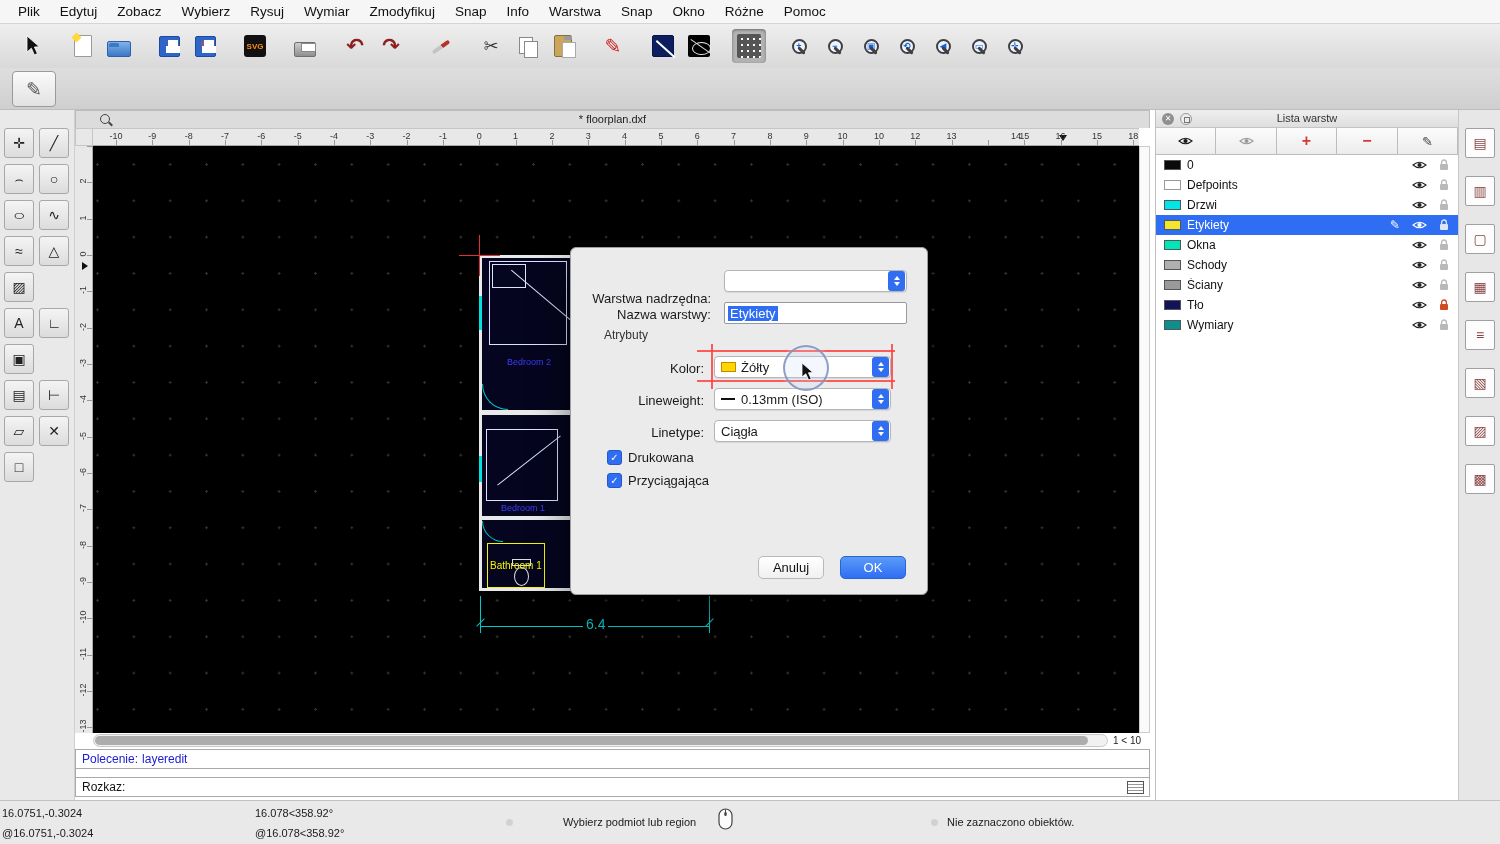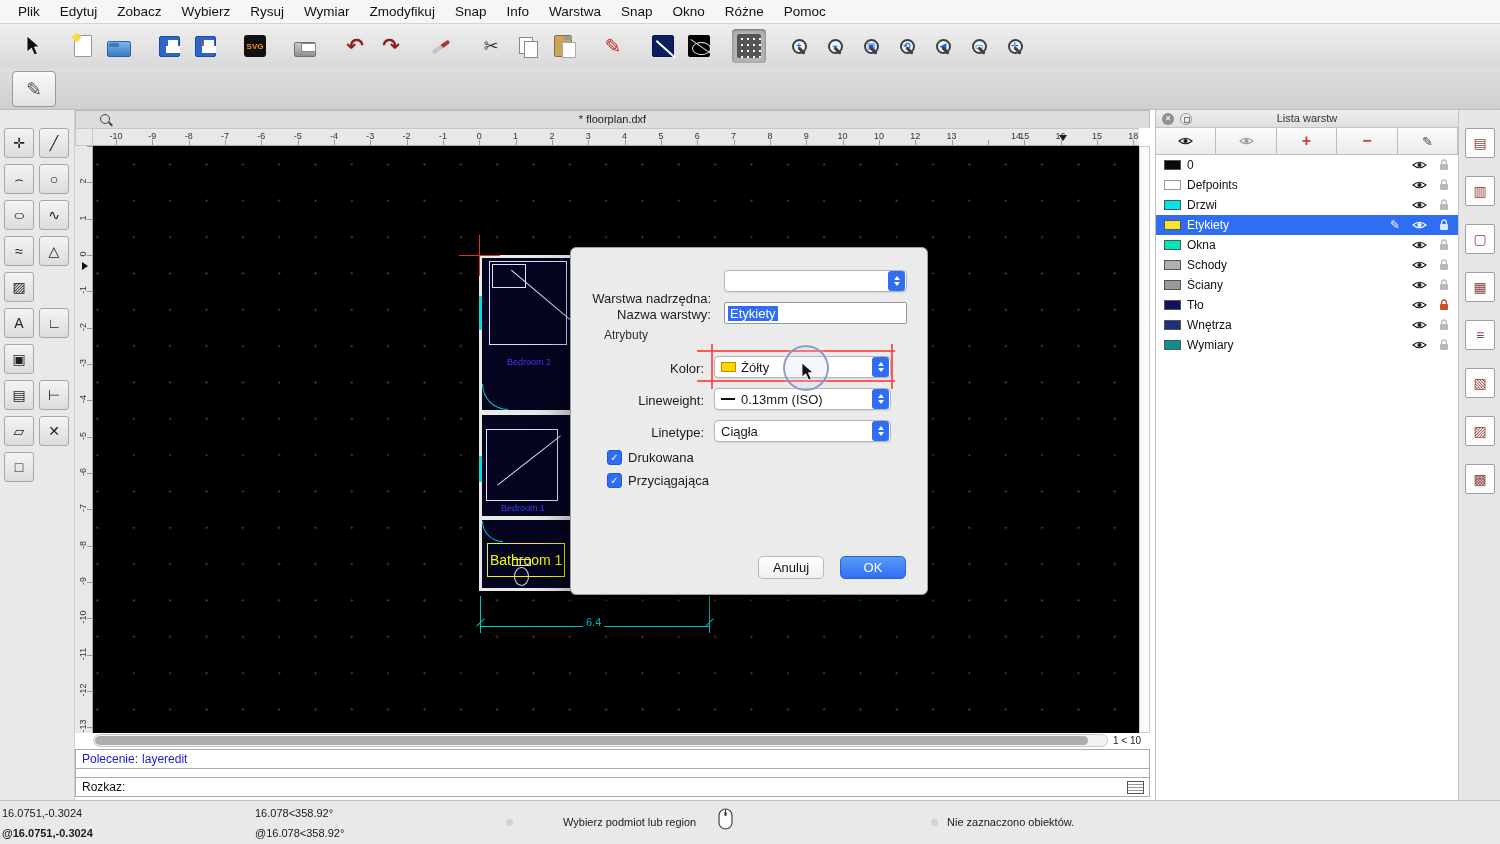--- a/index.html
+++ b/index.html
@@ -119,36 +119,36 @@
   .w-mid2{left:386px;top:370px;width:232px;height:4px;}
   .bed{border:1px solid #dde2ff;}
   .bed2{left:396px;top:115px;width:78px;height:84px;}
   .pillow2{left:399px;top:118px;width:34px;height:24px;border:1px solid #dde2ff;}
   .fold2{left:408px;top:152px;width:88px;height:1px;background:#dde2ff;transform:rotate(40deg);}
   .bed1{left:393px;top:283px;width:72px;height:72px;}
   .fold1{left:396px;top:314px;width:80px;height:1px;background:#dde2ff;transform:rotate(-38deg);}
   .room-label{font-size:9px;color:var(--label-blue);white-space:nowrap;}
   .lbl-bed2{left:414px;top:211px;}
   .lbl-bed1{left:408px;top:357px;}
-  .lbl-bath{left:394px;top:397px;font-size:14px;color:var(--label-yellow);border:1px solid var(--label-yellow);padding:8px 2px;white-space:nowrap;}
+  .lbl-bath{left:394px;top:397px;font-size:10px;color:var(--label-yellow);border:1px solid var(--label-yellow);padding:16px 2px;white-space:nowrap;}
   .toilet{left:421px;top:421px;width:15px;height:19px;border:1px solid #ddd;border-radius:50%;}
   .tank{left:419px;top:413px;width:19px;height:7px;border:1px solid #ddd;}
   .door-arc{border-left:1px solid var(--dim-cyan);border-bottom:1px solid var(--dim-cyan);border-bottom-left-radius:100%;}
   .arc1{left:389px;top:238px;width:26px;height:26px;}
   .arc2{left:389px;top:375px;width:21px;height:21px;}
   .win{background:#00e0e0;}
   .win1{left:386px;top:150px;width:3px;height:34px;}
   .win2{left:386px;top:310px;width:3px;height:26px;}
   .dim{background:var(--dim-cyan);}
   .dim-ext-l{left:387px;top:450px;width:1px;height:37px;}
   .dim-ext-r{left:616px;top:450px;width:1px;height:37px;}
   .dim-line{left:387px;top:480px;width:230px;height:1px;}
   .dim-tick-l{left:382px;top:476px;width:11px;height:1px;transform:rotate(-45deg);}
   .dim-tick-r{left:611px;top:476px;width:11px;height:1px;transform:rotate(-45deg);}
-  .dim-label{left:490px;top:470px;font-size:11px;color:var(--dim-cyan);background:#000;padding:0 3px;}
+  .dim-label{left:490px;top:470px;font-size:14px;color:var(--dim-cyan);background:#000;padding:0 3px;}
   .cross{background:#e03030;}
   .cross-h{left:366px;top:109px;width:41px;height:1px;}
   .cross-v{left:386px;top:89px;width:1px;height:41px;}
 
   
   #hscroll{position:absolute;left:93px;top:734px;width:1015px;height:13px;background:#f1f1f1;border:1px solid #c8c8c8;border-radius:7px;}
   #hscroll .thumb{position:absolute;left:1px;top:1px;width:993px;height:9px;background:#adadad;border-radius:5px;}
   #page-indicator{position:absolute;left:1113px;top:735px;font-size:10px;color:#222;white-space:nowrap;}
 
   
@@ -230,21 +230,21 @@
   #ann-v1{left:711px;top:344px;width:2px;height:45px;}
   #ann-v2{left:891px;top:344px;width:2px;height:45px;}
   #click-circle{position:absolute;left:783px;top:345px;width:46px;height:46px;border-radius:50%;
     border:2px solid rgba(130,150,190,.9);background:rgba(205,220,245,.22);box-shadow:0 0 0 2px rgba(255,255,255,.15);z-index:65;}
   #cursor{position:absolute;left:801px;top:362px;z-index:70;}
 
   
   #statusbar{position:absolute;left:0;top:800px;width:1500px;height:44px;background:#e9e9e9;
     border-top:1px solid #c2c2c2;font-size:11px;color:#1a1a1a;}
   .sb{position:absolute;white-space:nowrap;}
-  #sb-abs{left:2px;top:6px;} #sb-rel{left:2px;top:26px;font-weight:bold;}
+  #sb-abs{left:2px;top:6px;} #sb-rel{left:2px;top:26px;}
   #sb-pabs{left:255px;top:6px;} #sb-prel{left:255px;top:26px;}
   #sb-hint{left:563px;top:15px;}
   #sb-mouse{left:718px;top:7px;}
   #sb-sel{left:947px;top:15px;}
   .sb-dot{position:absolute;width:7px;height:7px;border-radius:50%;background:#d2d2d2;}
   #sb-dot1{left:506px;top:18px;} #sb-dot2{left:931px;top:18px;}
 </style>
 </head>
 <body>
 
@@ -661,36 +661,20 @@
             </svg>
           </span>
           <span class="llock">
             <svg width="10" height="12" viewBox="0 0 10 12">
               <path d="M2.6 5 V3.4 a2.4 2.4 0 0 1 4.8 0 V5" fill="none" stroke="#cf4a25" stroke-width="1.3"></path>
               <rect x="1" y="5" width="8" height="6" rx="1" fill="#cf4a25"></rect>
             </svg>
           </span>
         </div>
         <div class="layer-row">
-          <span class="swatch" style="background: rgb(27, 47, 125);"></span>
-          <span class="lname">Wnętrza</span>
-          <span class="leye">
-            <svg width="15" height="10" viewBox="0 0 15 10">
-              <path d="M1 5 Q7.5 -0.5 14 5 Q7.5 10.5 1 5 Z" fill="none" stroke="#222" stroke-width="1.1"></path>
-              <circle cx="7.5" cy="5" r="2.1" fill="#222"></circle>
-            </svg>
-          </span>
-          <span class="llock">
-            <svg width="10" height="12" viewBox="0 0 10 12">
-              <path d="M2.6 5 V3.4 a2.4 2.4 0 0 1 4.8 0 V5" fill="none" stroke="#b9b9b9" stroke-width="1.3"></path>
-              <rect x="1" y="5" width="8" height="6" rx="1" fill="#b9b9b9"></rect>
-            </svg>
-          </span>
-        </div>
-        <div class="layer-row">
           <span class="swatch" style="background: rgb(13, 143, 143);"></span>
           <span class="lname">Wymiary</span>
           <span class="leye">
             <svg width="15" height="10" viewBox="0 0 15 10">
               <path d="M1 5 Q7.5 -0.5 14 5 Q7.5 10.5 1 5 Z" fill="none" stroke="#222" stroke-width="1.1"></path>
               <circle cx="7.5" cy="5" r="2.1" fill="#222"></circle>
             </svg>
           </span>
           <span class="llock">
             <svg width="10" height="12" viewBox="0 0 10 12">

